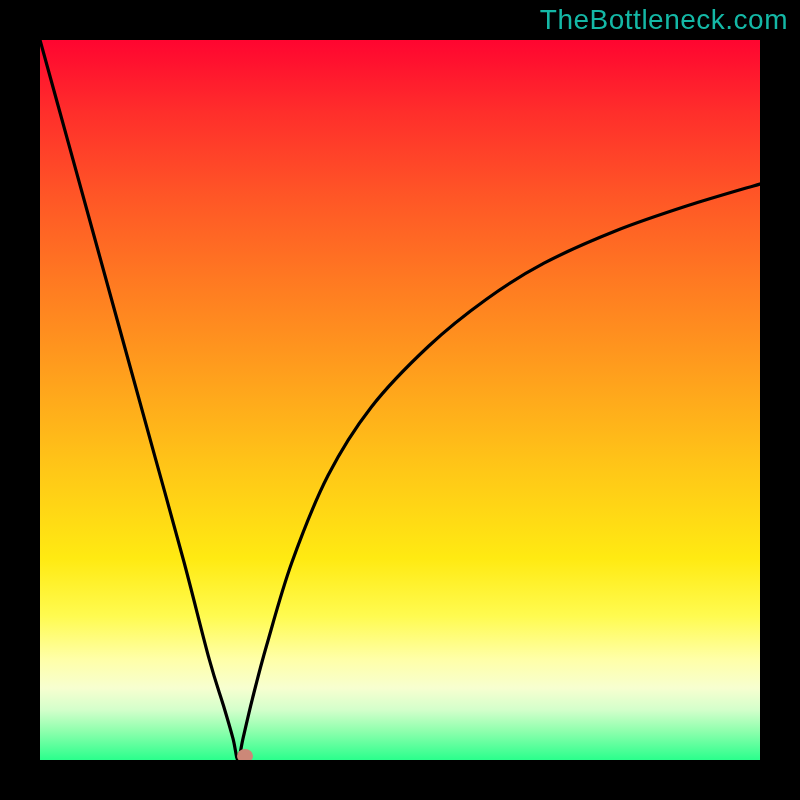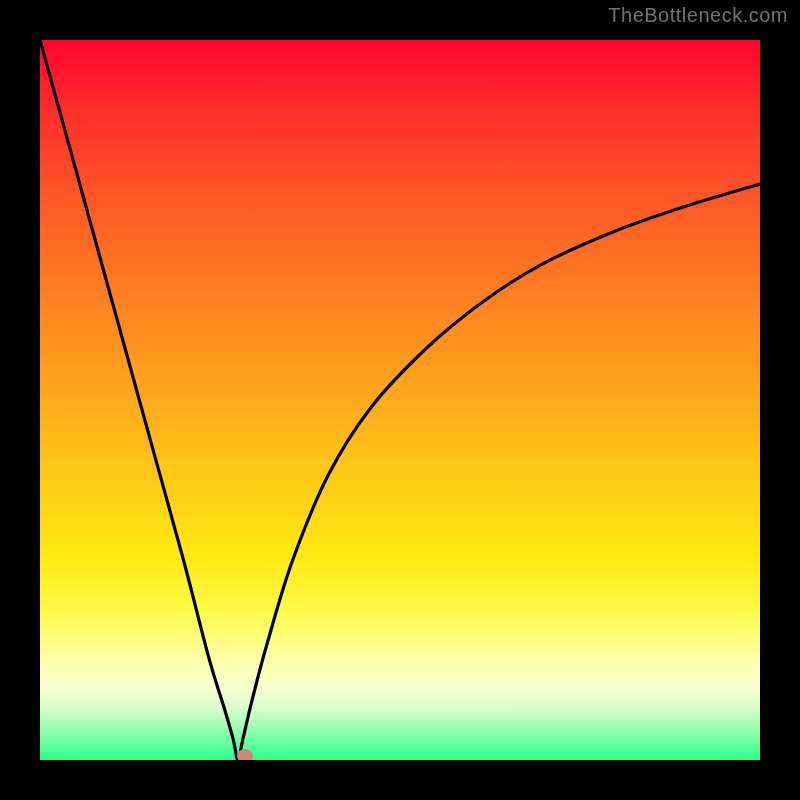--- a/index.html
+++ b/index.html
@@ -14,22 +14,22 @@
   .frame {
     position: relative;
     width: 800px;
     height: 800px;
     background: #000;
   }
   .watermark {
     position: absolute;
     top: 4px;
     right: 12px;
-    color: #737373;
-    font-size: 20px;
+    color: #14b8a6;
+    font-size: 28px;
     font-weight: 500;
     letter-spacing: 0.5px;
     z-index: 20;
     user-select: none;
     text-align: center;
   }
   .plot-area {
     position: absolute;
     left: 40px;
     top: 40px;

